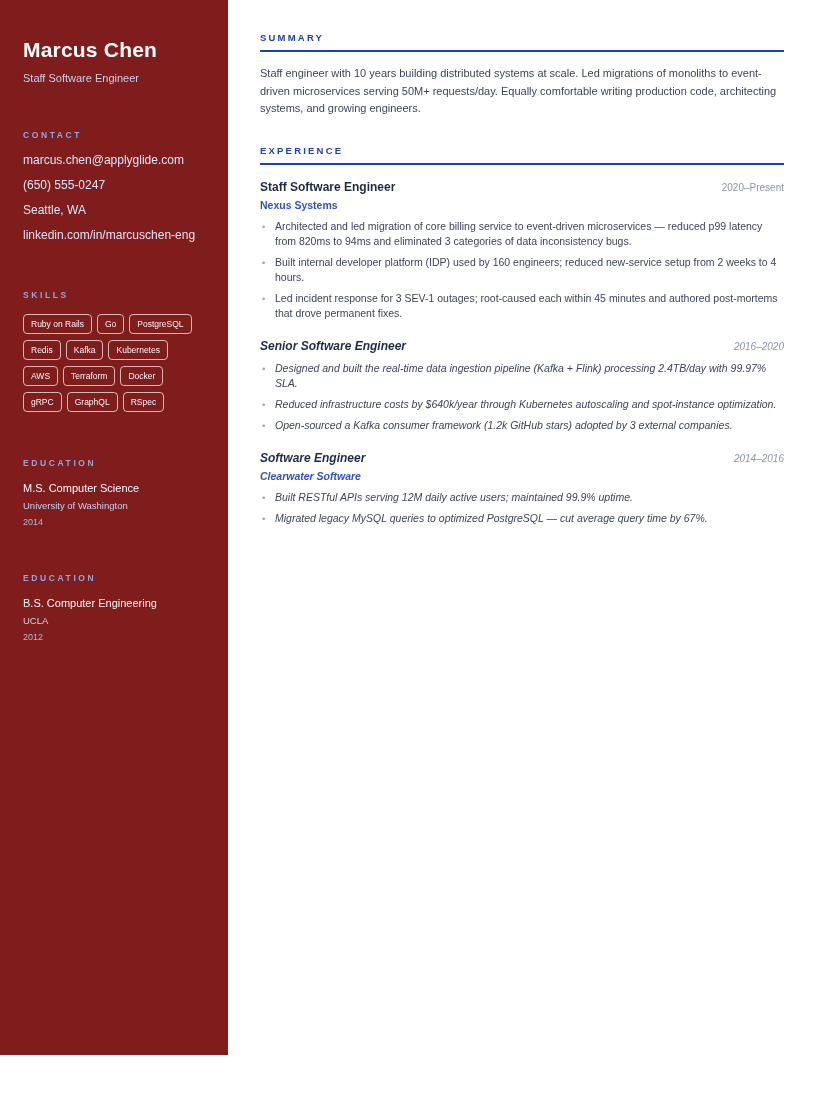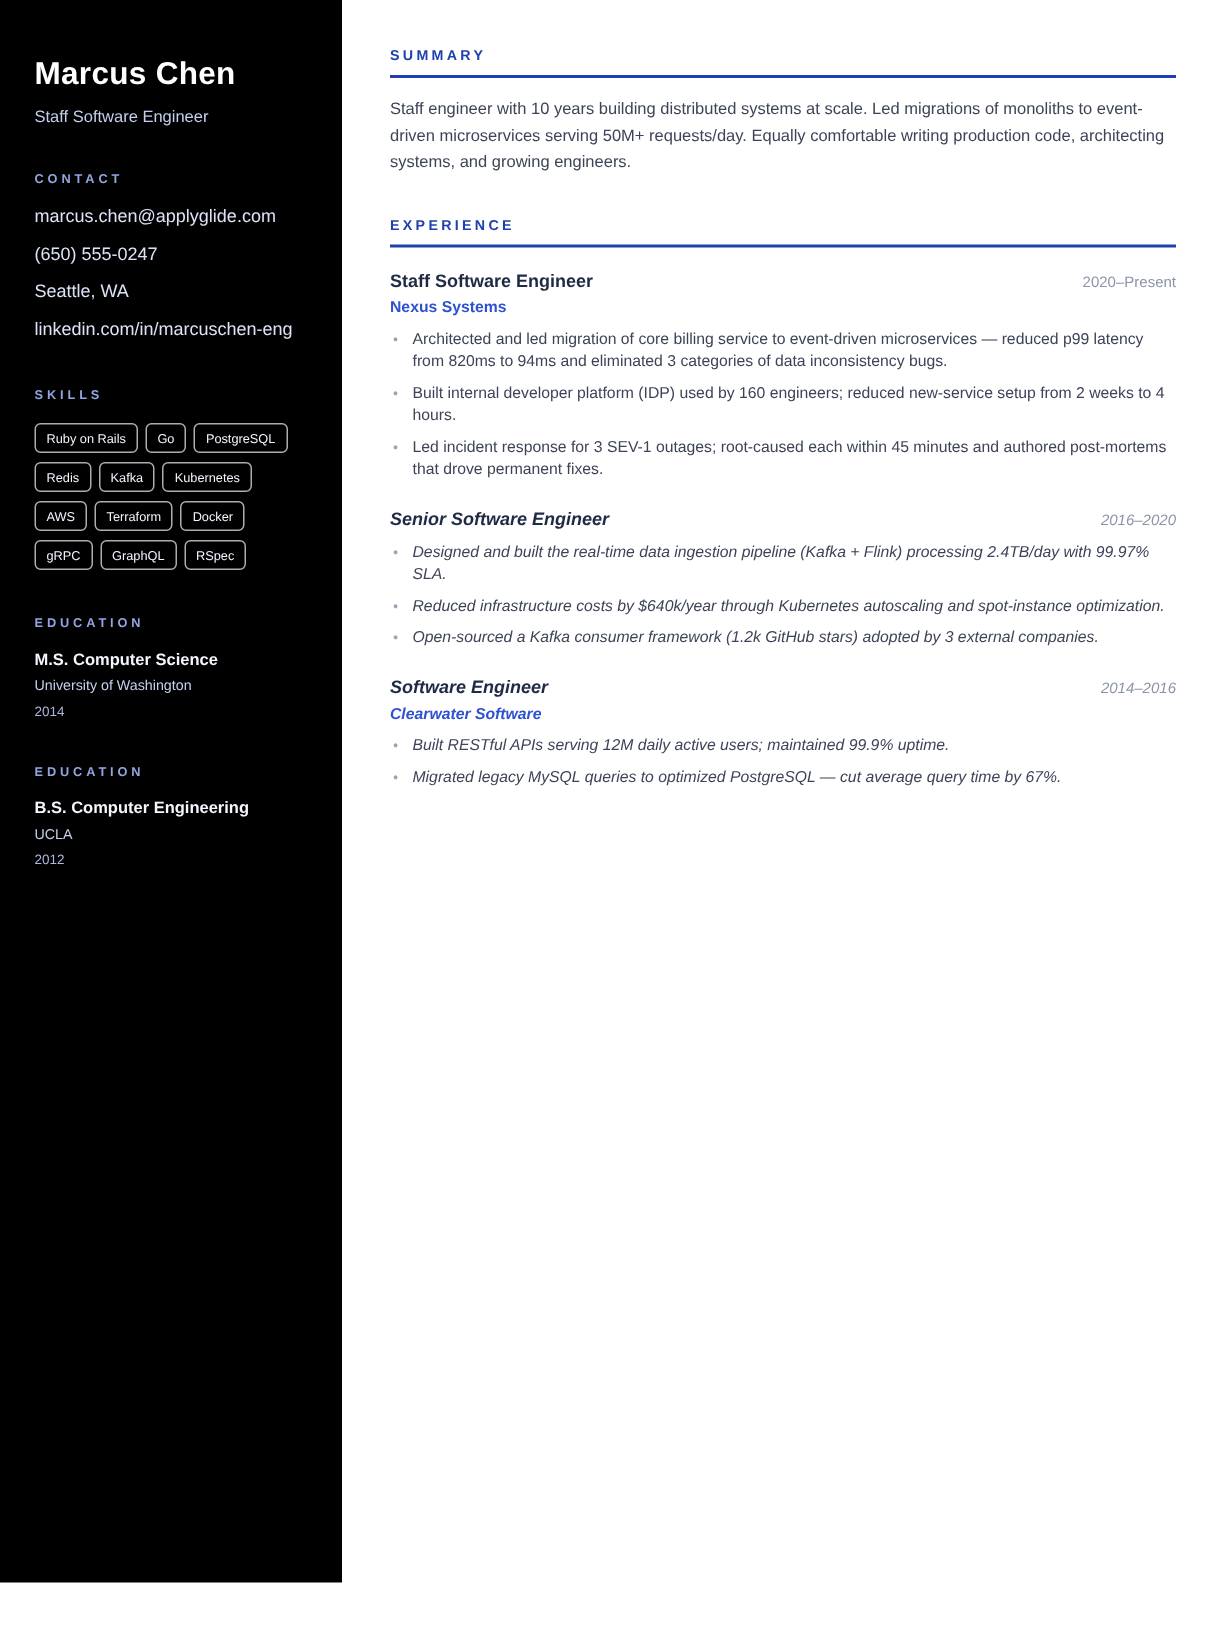--- a/index.html
+++ b/index.html
@@ -7,42 +7,42 @@
   body {
     width: 816px; height: 1100px;
     position: relative;
     font-family: "Liberation Sans", sans-serif;
     overflow: hidden;
   }
   
   .sidebar {
     position: absolute; left: 0; top: 0;
     width: 228px; height: 1055px;
-    background: #000000;
+    background: #7f1d1d;
     color: #ffffff;
     padding: 38px 20px 0 23px;
   }
   .name { font-size: 21px; font-weight: bold; color: #ffffff; letter-spacing: 0.2px; }
   .subtitle { margin-top: 10px; font-size: 11px; color: #c4cfee; }
   .side-label {
-    margin-top: 30px;
+    margin-top: 46px;
     font-size: 8.5px; font-weight: bold;
     letter-spacing: 2.6px; color: #92a5e0;
   }
   .contact-list { margin-top: 13px; }
   .contact-item { font-size: 12px; color: #dce3f6; margin-bottom: 9.5px; line-height: 1.3; }
   .tags { margin-top: 14px; display: flex; flex-wrap: wrap; gap: 6px 5px; width: 184px; }
   .tag {
     border: 1px solid rgba(255,255,255,0.68);
     border-radius: 4px;
     padding: 4px 7px;
     font-size: 8.5px; color: #f2f5fd;
     white-space: nowrap;
   }
-  .edu-degree { margin-top: 14px; font-size: 11px; font-weight: bold; color: #f4f6fd; }
+  .edu-degree { margin-top: 14px; font-size: 11px; font-weight: normal; color: #f4f6fd; }
   .edu-school { margin-top: 6px; font-size: 9.5px; color: #c6d0ed; }
   .edu-year { margin-top: 6px; font-size: 9px; color: #aab8dd; }
   
   .main {
     position: absolute; left: 260px; top: 0;
     width: 524px;
     padding-top: 32px;
   }
   .sec-label {
     font-size: 9.5px; font-weight: bold;

